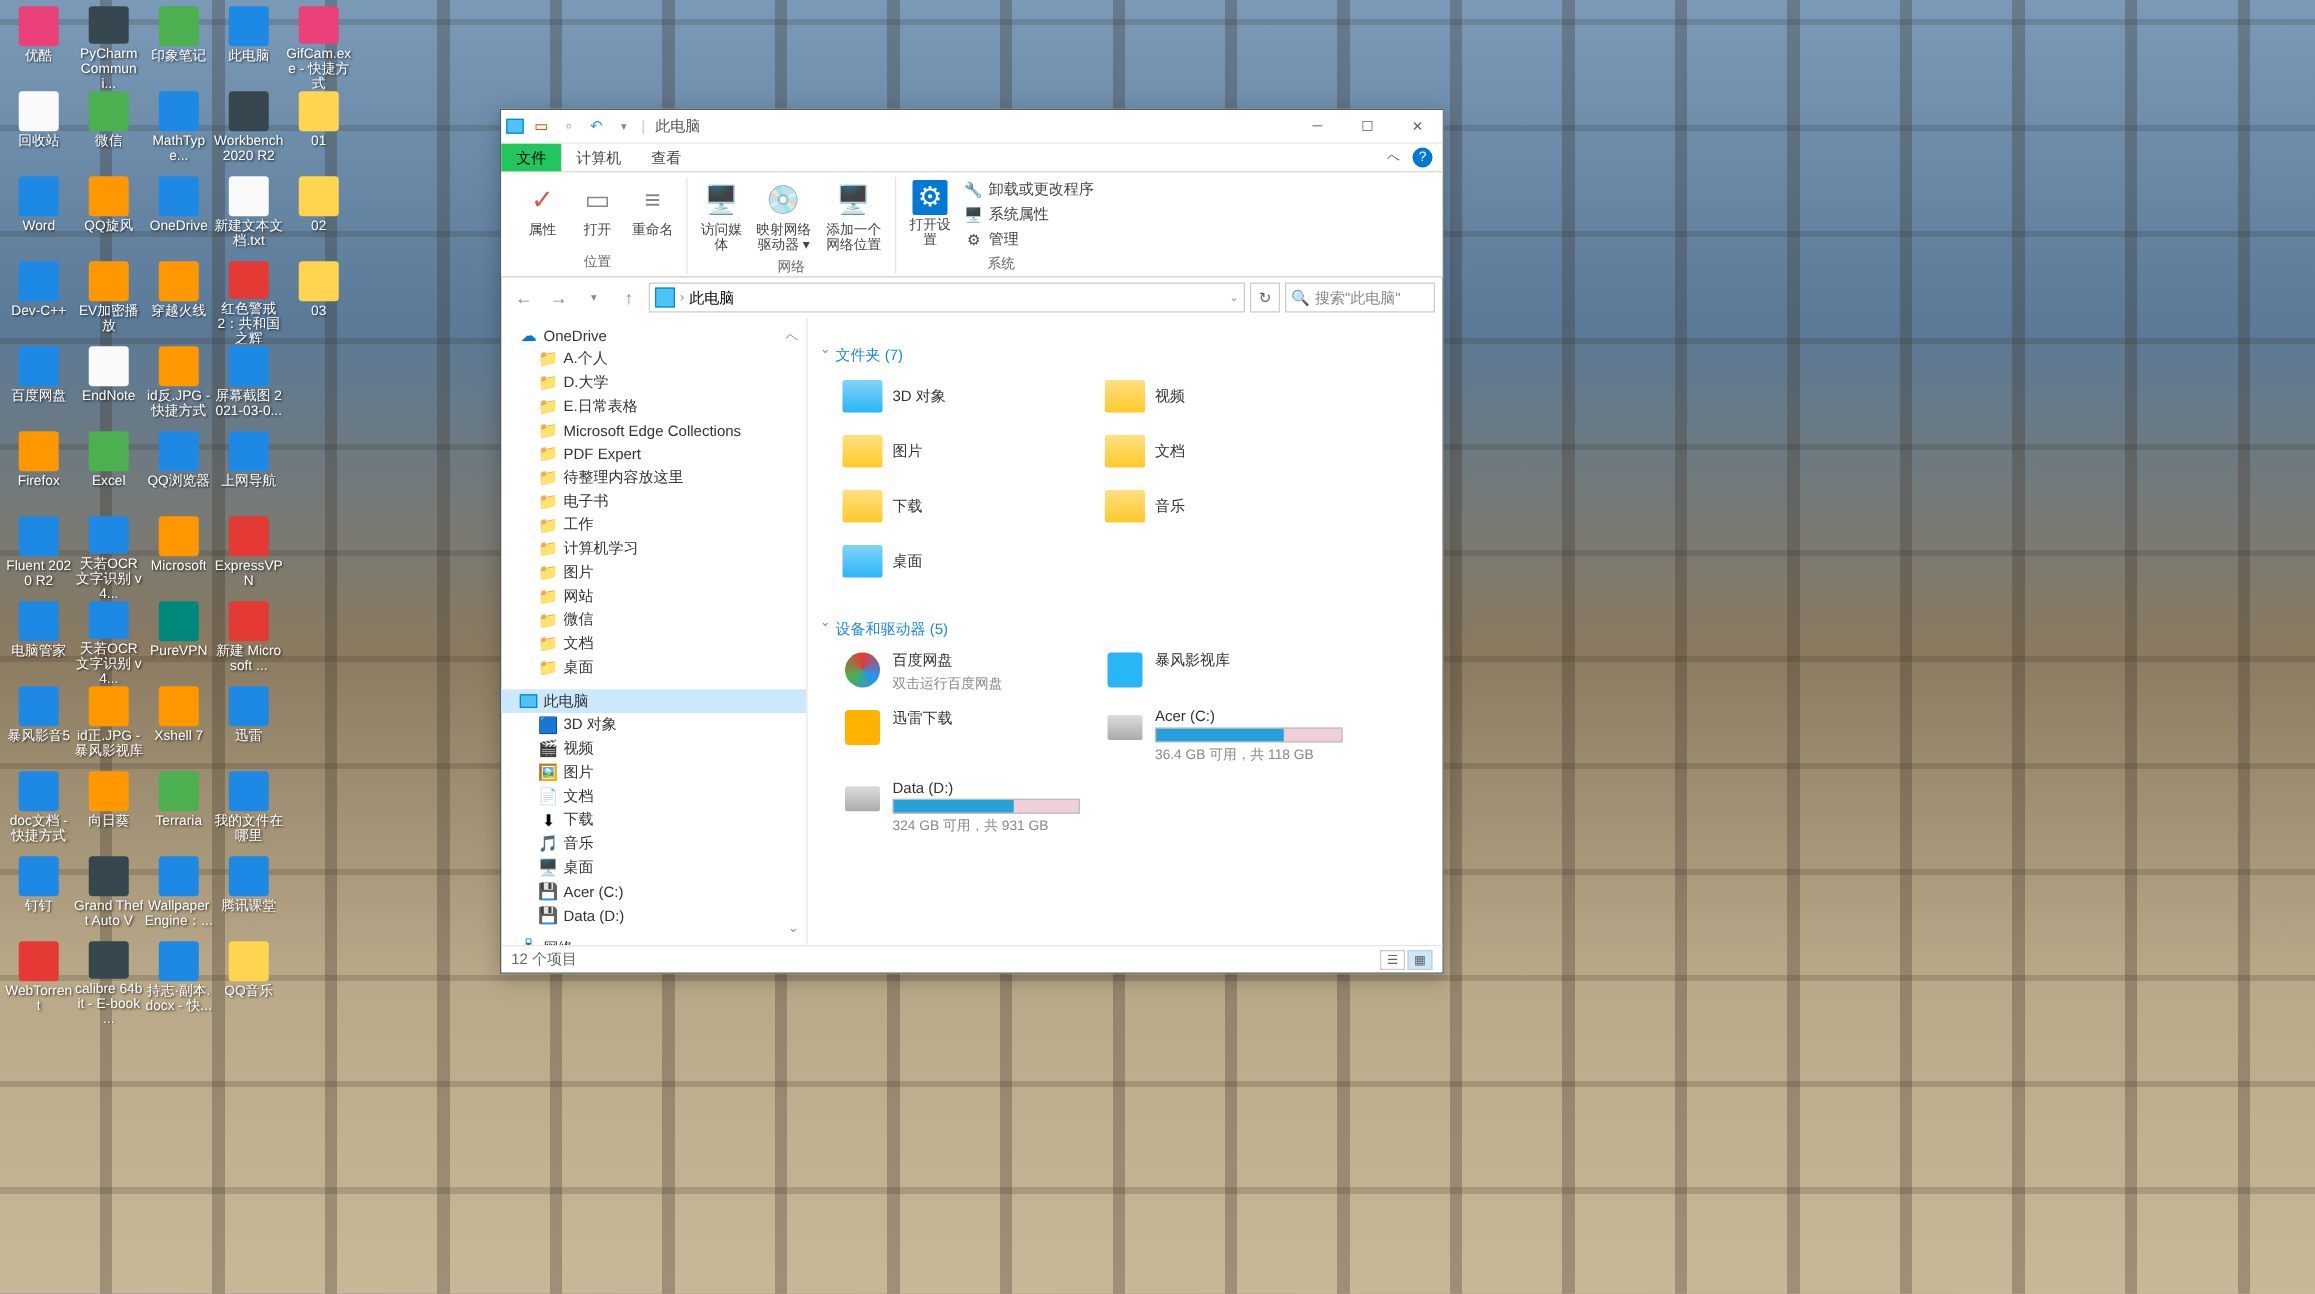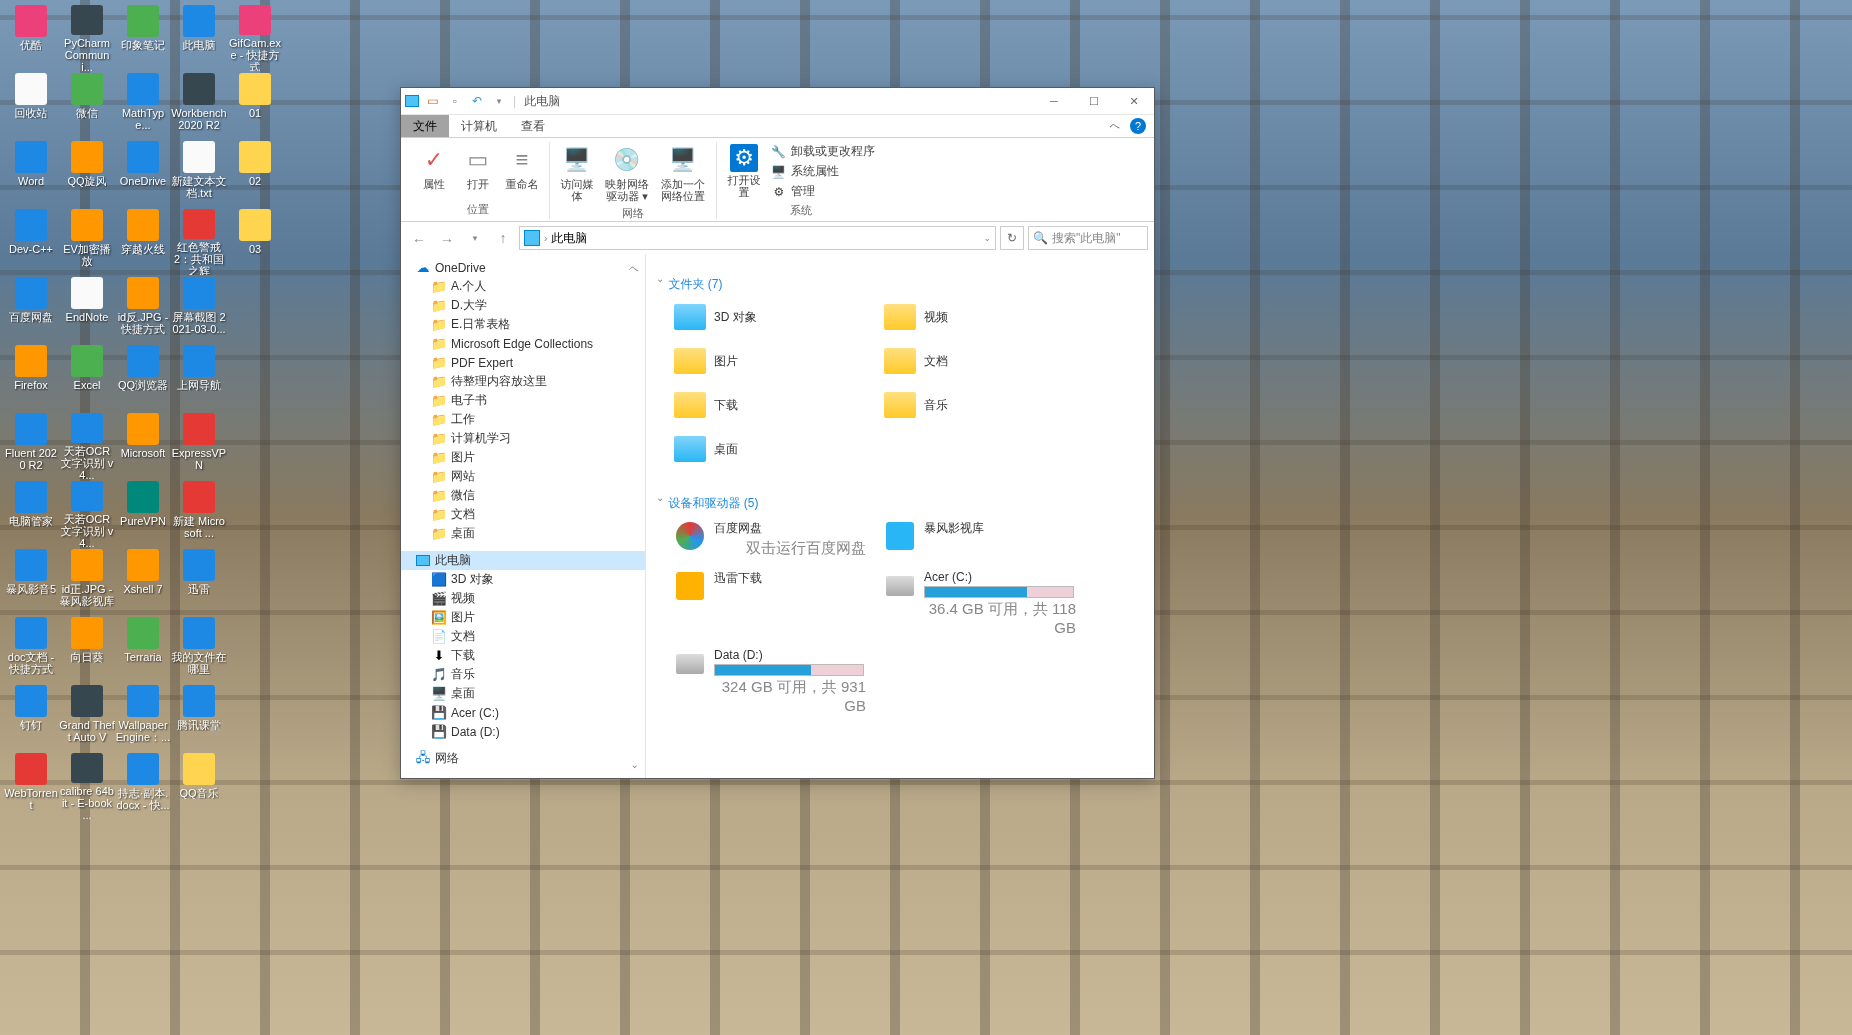--- a/index.html
+++ b/index.html
@@ -23,21 +23,21 @@
 
 .explorer{position:absolute;left:400px;top:87px;width:755px;height:692px;background:#fff;border:1px solid #5a5a5a;box-shadow:0 4px 16px rgba(0,0,0,0.25);display:flex;flex-direction:column;}
 .titlebar{height:27px;display:flex;align-items:center;background:#fff;border-bottom:1px solid #e5e5e5;}
 .titlebar .qat{display:flex;align-items:center;padding-left:4px;gap:6px;}
 .titlebar .qat span{width:16px;height:16px;display:flex;align-items:center;justify-content:center;font-size:12px;}
 .titlebar .title{margin-left:8px;color:#555;font-size:12px;}
 .titlebar .wincontrols{margin-left:auto;display:flex;}
 .titlebar .wincontrols div{width:40px;height:27px;display:flex;align-items:center;justify-content:center;color:#666;cursor:pointer;font-size:11px;}
 .tabs{height:23px;display:flex;background:#fff;border-bottom:1px solid #d0d0d0;}
 .tab{padding:0 12px;display:flex;align-items:center;font-size:12px;color:#444;cursor:pointer;}
-.tab.active{background:#a3a3a3;color:#000;}
+.tab.active{background:#22c55e;color:#000;}
 .tabs .help{margin-left:auto;display:flex;align-items:center;padding-right:8px;gap:10px;color:#666;}
 .tabs .help .q{width:16px;height:16px;border-radius:50%;background:#0078d4;color:#fff;display:flex;align-items:center;justify-content:center;font-size:11px;}
 .ribbon{height:84px;background:#fff;border-bottom:1px solid #d0d0d0;display:flex;padding:4px 6px 2px;}
 .ribbon-group{display:flex;flex-direction:column;align-items:center;padding:0 6px;border-right:1px solid #e5e5e5;}
 .ribbon-group:last-child{border-right:none;}
 .ribbon-btns{display:flex;gap:2px;flex:1;}
 .rbtn{display:flex;flex-direction:column;align-items:center;width:42px;cursor:pointer;padding:2px;}
 .rbtn .ri{width:32px;height:32px;display:flex;align-items:center;justify-content:center;font-size:22px;}
 .rbtn .rl{font-size:11px;text-align:center;line-height:12px;margin-top:2px;color:#444;}
 .ribbon-stack{display:flex;flex-direction:column;gap:1px;justify-content:center;}
@@ -69,21 +69,21 @@
 .items-grid{display:grid;grid-template-columns:200px 200px;gap:4px 10px;padding-left:14px;margin-bottom:10px;}
 .file-item{display:flex;align-items:center;gap:8px;padding:4px;cursor:pointer;}
 .file-item .fi{width:32px;height:32px;display:flex;align-items:center;justify-content:center;font-size:24px;position:relative;}
 .file-item .ft{font-size:12px;color:#333;}
 .folder-ico{width:32px;height:26px;background:linear-gradient(#ffe082,#ffca28);border-radius:2px;position:relative;}
 .folder-ico.blue{background:linear-gradient(#81d4fa,#29b6f6);}
 .drive-item{display:flex;align-items:flex-start;gap:8px;padding:4px;cursor:pointer;}
 .drive-item .di{width:32px;height:32px;display:flex;align-items:center;justify-content:center;}
 .drive-item .dinfo{display:flex;flex-direction:column;gap:2px;flex:1;}
 .drive-item .dn{font-size:12px;color:#333;}
-.drive-item .dsub{font-size:15px;color:#888;text-align:right;}
+.drive-item .dsub{font-size:11px;color:#888;}
 .progress{width:150px;height:12px;border:1px solid #bbb;background:#f0d0d8;position:relative;}
 .progress .fill{height:100%;background:#26a0da;}
 .statusbar{height:22px;border-top:1px solid #e5e5e5;display:flex;align-items:center;padding:0 8px;font-size:11px;color:#666;}
 .statusbar .views{margin-left:auto;display:flex;gap:2px;}
 .statusbar .views div{width:20px;height:16px;border:1px solid #ccc;display:flex;align-items:center;justify-content:center;font-size:10px;cursor:pointer;}
 .statusbar .views div.active{background:#cce8ff;}
 .ssd-ico{width:28px;height:20px;background:linear-gradient(#ddd,#aaa);border-radius:2px;}
 </style>
 </head>
 <body>
@@ -635,13 +635,20 @@
               <div class="progress">
                 <div class="fill" style="width:65%"></div>
               </div>
               <div class="dsub">324 GB 可用，共 931 GB</div>
             </div>
           </div>
         </div>
     </div>
   </div>
 
+  <div class="statusbar">
+    <span>12 个项目</span>
+    <div class="views">
+      <div>☰</div>
+      <div class="active">▦</div>
+    </div>
+  </div>
 </div>
 
 </body></html>

